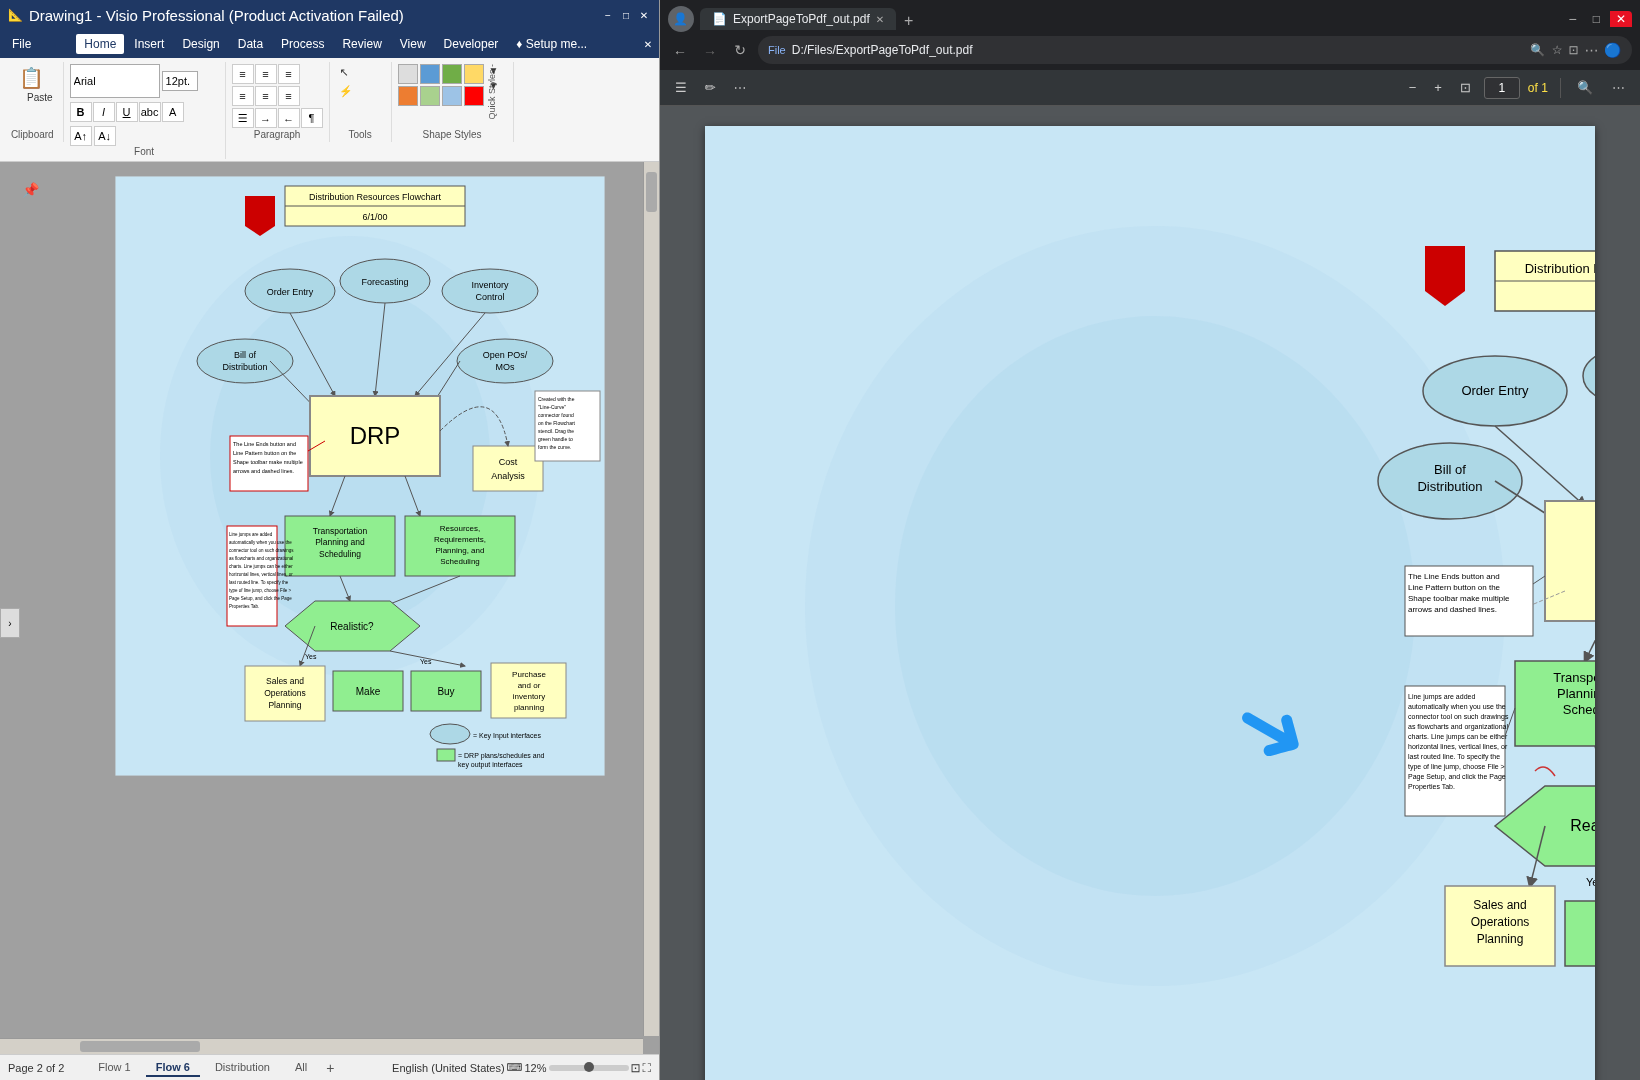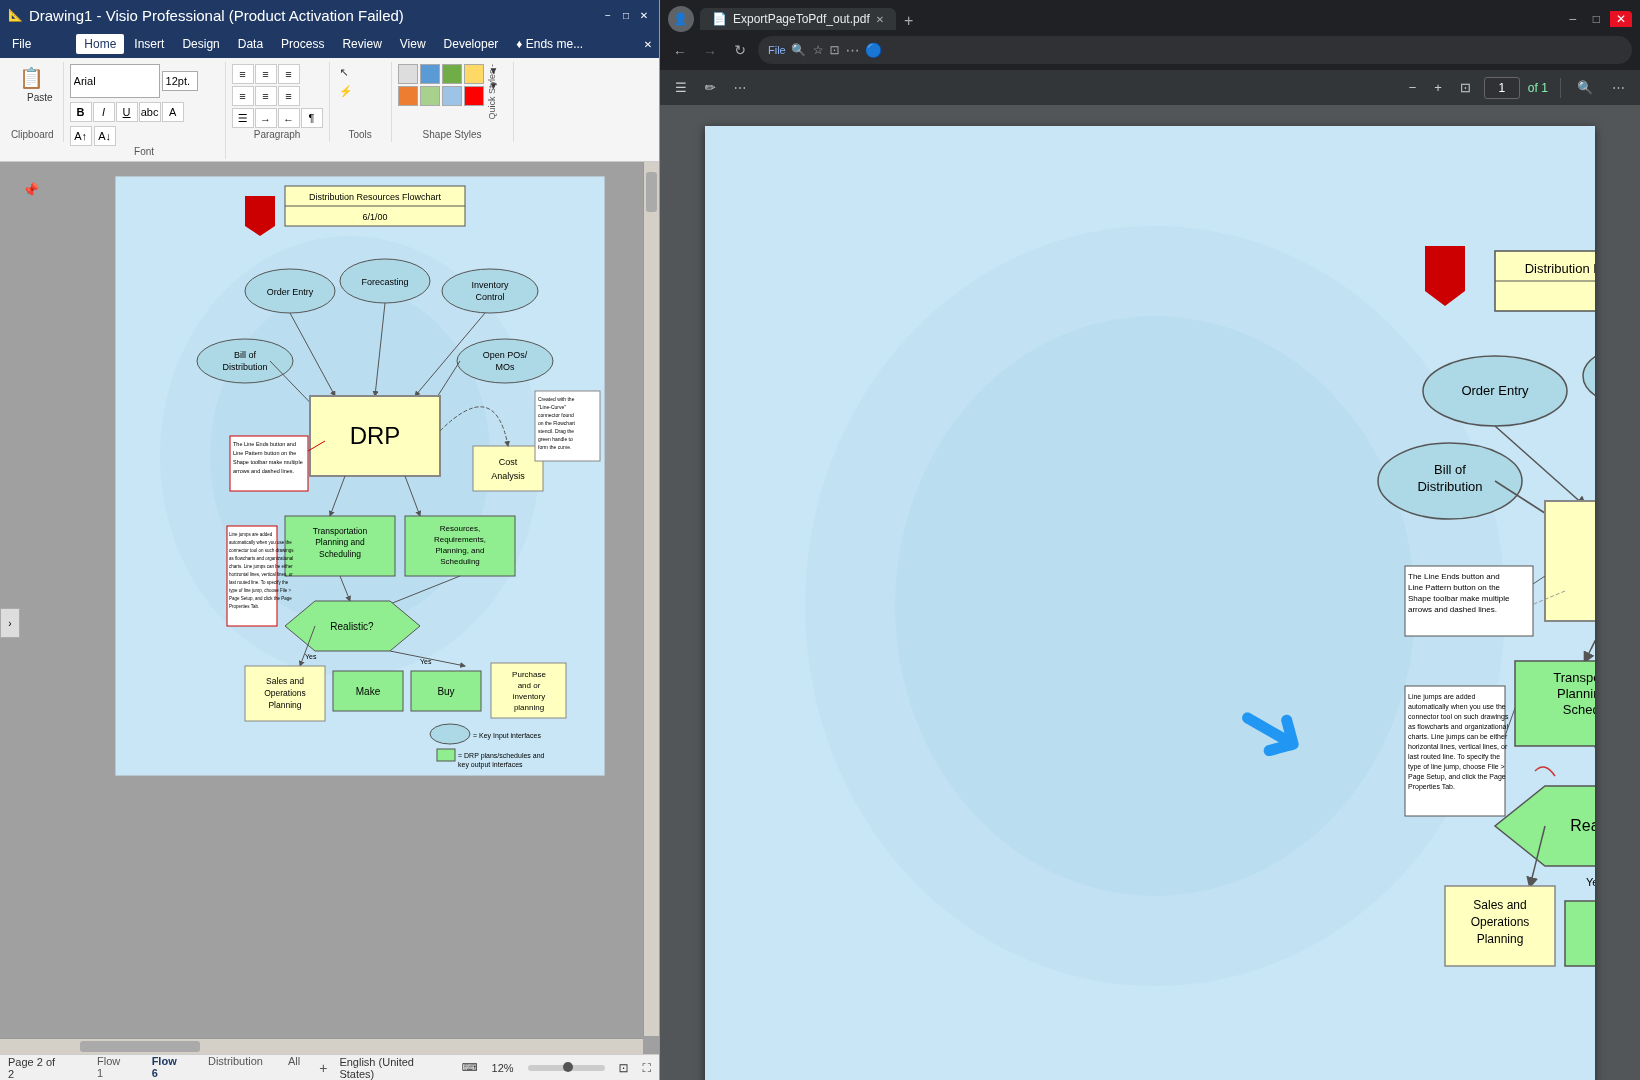--- a/index.html
+++ b/index.html
@@ -136,21 +136,21 @@
       padding: 2px 10px;
       cursor: pointer;
       font-size: 11px;
       color: #555;
     }
     .tab-item.active {
       color: #1f3864;
       font-weight: bold;
       border-bottom: 2px solid #1f3864;
     }
-    .status-right { margin-left: auto; display: flex; align-items: center; gap: 14px; }
+    .status-right { margin-left: auto; display: flex; align-items: center; gap: 2px; }
     .zoom-bar { width: 80px; height: 6px; background: #ccc; border-radius: 3px; position: relative; }
     .zoom-thumb { position: absolute; left: 35px; top: -3px; width: 10px; height: 10px; background: #555; border-radius: 50%; }
 
     
     #pdf-panel {
       width: 980px;
       height: 1080px;
       background: #323639;
       display: flex;
       flex-direction: column;
@@ -239,21 +239,21 @@
     .page-input {
       width: 36px;
       height: 22px;
       background: #303134;
       border: 1px solid #666;
       color: white;
       text-align: center;
       font-size: 12px;
       border-radius: 3px;
     }
-    .pdf-page-info { color: #86efac; font-size: 12px; }
+    .pdf-page-info { color: #fde047; font-size: 12px; }
 
     
     .pdf-content {
       flex: 1;
       background: #525659;
       overflow: auto;
       display: flex;
       align-items: flex-start;
       justify-content: center;
       padding: 20px;
@@ -303,21 +303,21 @@
   <div class="menu-bar">
     <div class="menu-item">File</div>
     <div class="menu-item active">Home</div>
     <div class="menu-item">Insert</div>
     <div class="menu-item">Design</div>
     <div class="menu-item">Data</div>
     <div class="menu-item">Process</div>
     <div class="menu-item">Review</div>
     <div class="menu-item">View</div>
     <div class="menu-item">Developer</div>
-    <div class="menu-item">♦ Ends me...</div>
+    <div class="menu-item">♦ Setup me...</div>
     <button class="title-btn" style="margin-left:auto;">✕</button>
   </div>
 
   <div class="ribbon">
     <div class="ribbon-row">
 
       <div class="ribbon-group">
         <button class="ribbon-btn" style="flex-direction:column;font-size:20px;">
           📋
           <span style="font-size:10px;margin-left:15px;">Paste</span>
@@ -586,20 +586,21 @@
         <button style="background:#e81123;border:none;color:white;cursor:pointer;font-size:12px;padding:0 6px;border-radius:0 4px 0 0;">✕</button>
       </div>
     </div>
 
     <div style="display:flex;align-items:center;gap:6px;">
       <button class="browser-nav-btn">←</button>
       <button class="browser-nav-btn" style="color:#666;">→</button>
       <button class="browser-nav-btn">↻</button>
       <div class="address-bar">
         <span class="address-bar-icon">File</span>
+        <span class="address-text">D:/Files/ExportPageToPdf_out.pdf</span>
         <span style="color:#aaa;font-size:12px;">🔍</span>
         <span style="color:#aaa;font-size:12px;">☆</span>
         <span style="color:#aaa;font-size:12px;">⊡</span>
         <span style="color:#aaa;font-size:14px;cursor:pointer;">⋯</span>
         <span style="color:#0078d4;font-size:14px;cursor:pointer;">🔵</span>
       </div>
     </div>
   </div>
 
   <div class="pdf-toolbar">

